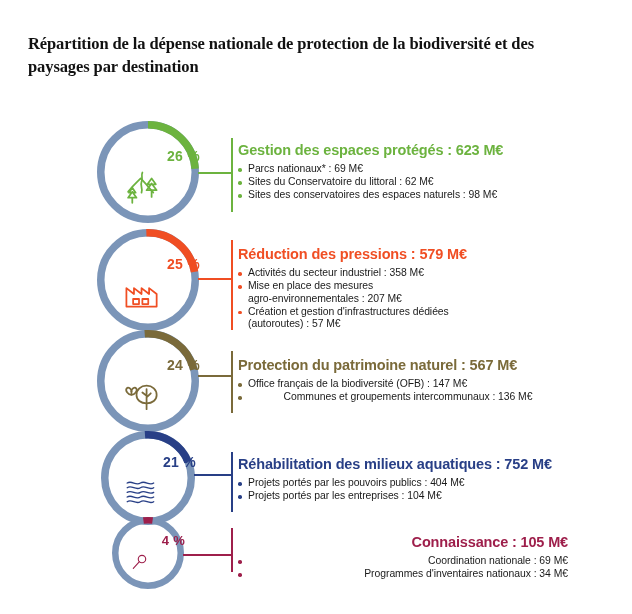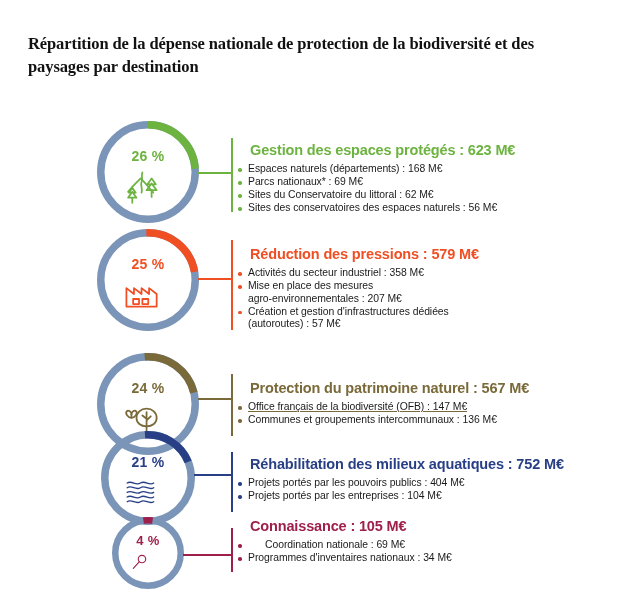--- a/index.html
+++ b/index.html
@@ -46,21 +46,21 @@
     left: 96px;
     top: 0;
   }
   .donut {
     position: relative;
   }
   .donut svg { display: block; }
   .pct {
     position: absolute;
     left: 0; right: 0;
-    text-align: center;
+    text-align: right;
     font-weight: bold;
     font-size: 14px;
     letter-spacing: 0.3px;
     pointer-events: none;
   }
 
   
   .connector {
     position: absolute;
     height: 2px;
@@ -73,21 +73,21 @@
   
   .txt {
     position: absolute;
     left: 238px;
     width: 330px;
   }
   .heading {
     font-weight: bold;
     font-size: 14.5px;
     line-height: 17px;
-    margin: 0 0 4px 12px;
+    margin: 0 0 4px 0;
     letter-spacing: -0.15px;
   }
   ul.items {
     list-style: none;
     margin: 0; padding: 0;
   }
   ul.items li {
     position: relative;
     padding-left: 10px;
     font-size: 10.4px;
@@ -130,24 +130,23 @@
               </g>
             </svg>
             <div class="pct" style="top:28px;color:#6cb33f;font-size:14px">26 %</div>
           </div>
         </div>
         <div class="connector" style="left: 198px; top: 52px; width: 34px; background: rgb(108, 179, 63);"></div>
         <div class="vbar" style="left: 231px; top: 18px; height: 74px; background: rgb(108, 179, 63);"></div>
         <div class="txt" style="top: 22px;">
           <div class="heading" style="color: rgb(108, 179, 63);">Gestion des espaces protégés : 623 M€</div>
           <ul class="items">
-            <li style="color: rgb(108, 179, 63);"><span style="color: rgb(26, 26, 26);">Espaces naturels (départements) : 168 M€</span></li>
             <li style="color: rgb(108, 179, 63);"><span style="color: rgb(26, 26, 26); text-align: center;">Parcs nationaux* : 69 M€</span></li>
             <li style="color: rgb(108, 179, 63);"><span style="color: rgb(26, 26, 26);">Sites du Conservatoire du littoral : 62 M€</span></li>
-            <li style="color: rgb(108, 179, 63);"><span style="color: rgb(26, 26, 26);">Sites des conservatoires des espaces naturels : 56 M€</span></li>
+            <li style="color: rgb(108, 179, 63);"><span style="color: rgb(26, 26, 26);">Sites des conservatoires des espaces naturels : 98 M€</span></li>
           </ul>
         </div>
       </div>
       <div class="row" style="position: absolute; top: 108px; left: 0px; height: 108px;">
         <div class="donut-wrap" style="top: 0px; left: 96px;">
           <div class="donut" style="width:104px;height:104px">
             <svg width="104" height="104" viewBox="0 0 104 104">
               <circle cx="52" cy="52" r="47.25" fill="none" stroke="#7b95b8" stroke-width="7.5"></circle>
               <path d="M 50.35099878080684 4.7787834233477255 A 47.25 47.25 0 0 1 98.53216632982682 43.79512360523754" fill="none" stroke="#f04e23" stroke-width="7.5" stroke-linecap="butt"></path>
               <g transform="translate(27.051999999999996,50) scale(0.84)">
@@ -167,21 +166,21 @@
           <div class="heading" style="color: rgb(240, 78, 35);">Réduction des pressions : 579 M€</div>
           <ul class="items">
             <li style="color: rgb(240, 78, 35);"><span style="color: rgb(26, 26, 26);">Activités du secteur industriel : 358 M€</span></li>
             <li style="color: rgb(240, 78, 35);"><span style="color: rgb(26, 26, 26);">Mise en place des mesures
 agro-environnementales : 207 M€</span></li>
             <li style="color: rgb(240, 78, 35);"><span style="color: rgb(26, 26, 26);">Création et gestion d'infrastructures dédiées
 (autoroutes) : 57 M€</span></li>
           </ul>
         </div>
       </div>
-      <div class="row" style="position: absolute; top: 232px; left: 0px; height: 108px; padding-left: 7px;">
+      <div class="row" style="position: absolute; top: 209px; left: 0px; height: 108px; padding-left: 7px;">
         <div class="donut-wrap" style="top: 0px; left: 96px;">
           <div class="donut" style="width:104px;height:104px">
             <svg width="104" height="104" viewBox="0 0 104 104">
               <circle cx="52" cy="52" r="47.25" fill="none" stroke="#7b95b8" stroke-width="7.5"></circle>
               <path d="M 48.704006615590075 4.865098625223304 A 47.25 47.25 0 0 1 97.84647306654082 40.569190432915704" fill="none" stroke="#7a6a3a" stroke-width="7.5" stroke-linecap="butt"></path>
               <g transform="translate(27.051999999999996,50) scale(0.84)">
                 <g fill="none" stroke="#7a6a3a" stroke-width="2.1" stroke-linecap="round" stroke-linejoin="round">
                   <path d="M28 8 c7 0 12 5 12 11 c0 6 -5 10 -12 10 c-7 0 -12 -4 -12 -10 c0 -6 5 -11 12 -11 z"></path>
                   <path d="M28 12 v24 M28 20 l-5 -4 M28 22 l5 -5"></path>
                   <path d="M5 16 c-3 -4 0 -7 3 -5 c1.5 1 2 3 2 4 c0 -1 .5 -3 2 -4 c3 -2 6 1 3 5 c-2 2.5 -5 3 -5 3 c0 0 -3 -.5 -5 -3 z"></path>
@@ -190,22 +189,22 @@
               </g>
             </svg>
             <div class="pct" style="top:28px;color:#7a6a3a;font-size:14px">24 %</div>
           </div>
         </div>
         <div class="connector" style="left: 198px; top: 46px; width: 34px; background: rgb(122, 106, 58);"></div>
         <div class="vbar" style="left: 231px; top: 22px; height: 62px; background: rgb(122, 106, 58);"></div>
         <div class="txt" style="top: 28px;">
           <div class="heading" style="color: rgb(122, 106, 58);">Protection du patrimoine naturel : 567 M€</div>
           <ul class="items">
-            <li style="color: rgb(122, 106, 58); text-decoration: underline;"><span style="color: rgb(26, 26, 26);">Office français de la biodiversité (OFB) : 147 M€</span></li>
-            <li style="color: rgb(122, 106, 58);"><span style="color: rgb(26, 26, 26);">Communes et groupements intercommunaux : 136 M€</span></li>
+            <li style="color: rgb(122, 106, 58);"><span style="color: rgb(26, 26, 26);">Office français de la biodiversité (OFB) : 147 M€</span></li>
+            <li style="color: rgb(122, 106, 58); text-align: center;"><span style="color: rgb(26, 26, 26);">Communes et groupements intercommunaux : 136 M€</span></li>
           </ul>
         </div>
       </div>
       <div class="row" style="position: absolute; top: 310px; left: 0px; height: 108px;">
         <div class="donut-wrap" style="top: 0px; left: 100px;">
           <div class="donut" style="width:96px;height:96px">
             <svg width="96" height="96" viewBox="0 0 96 96">
               <circle cx="48" cy="48" r="43.25" fill="none" stroke="#7b95b8" stroke-width="7.5"></circle>
               <path d="M 44.98303251056658 4.855354826262605 A 43.25 43.25 0 0 1 88.10070171001355 31.798264834761806" fill="none" stroke="#283f86" stroke-width="7.5" stroke-linecap="butt"></path>
               <g transform="translate(24.834,46) scale(0.78)">
@@ -242,21 +241,21 @@
                   <circle cx="20" cy="13" r="6"></circle>
                   <path d="M15.5 17.5 L6 28"></path>
                 </g>
               </g>
             </svg>
             <div class="pct" style="top:17px;color:#9e1f4b;font-size:13px">4 %</div>
           </div>
         </div>
         <div class="connector" style="left: 183px; top: 38px; width: 49px; background: rgb(158, 31, 75);"></div>
         <div class="vbar" style="left: 231px; top: 12px; height: 44px; background: rgb(158, 31, 75);"></div>
-        <div class="txt" style="top: 2px;">
+        <div class="txt" style="top: 18px; text-align: right;">
           <div class="heading" style="color: rgb(158, 31, 75);">Connaissance : 105 M€</div>
           <ul class="items">
             <li style="color: rgb(158, 31, 75);"><span style="color: rgb(26, 26, 26); margin-left: 17px;">Coordination nationale : 69 M€</span></li>
             <li style="color: rgb(158, 31, 75);"><span style="color: rgb(26, 26, 26);">Programmes d'inventaires nationaux : 34 M€</span></li>
           </ul>
         </div>
       </div>
     </div>
 
 </div>

